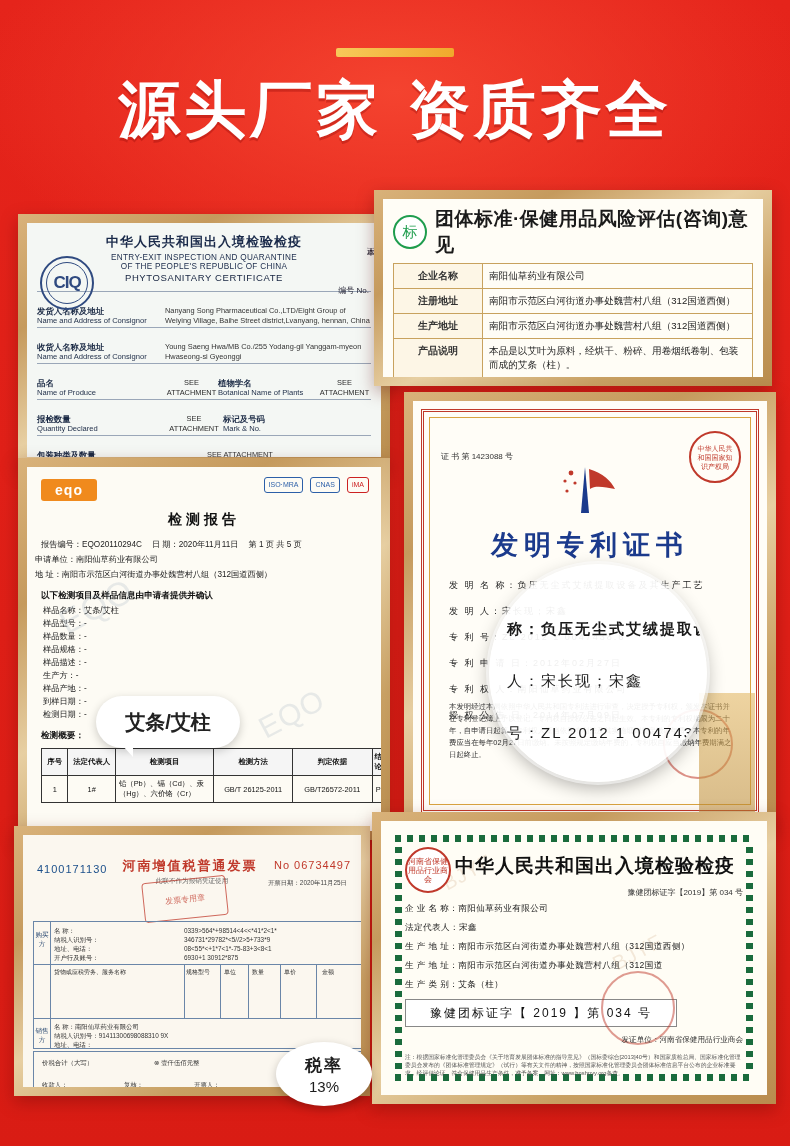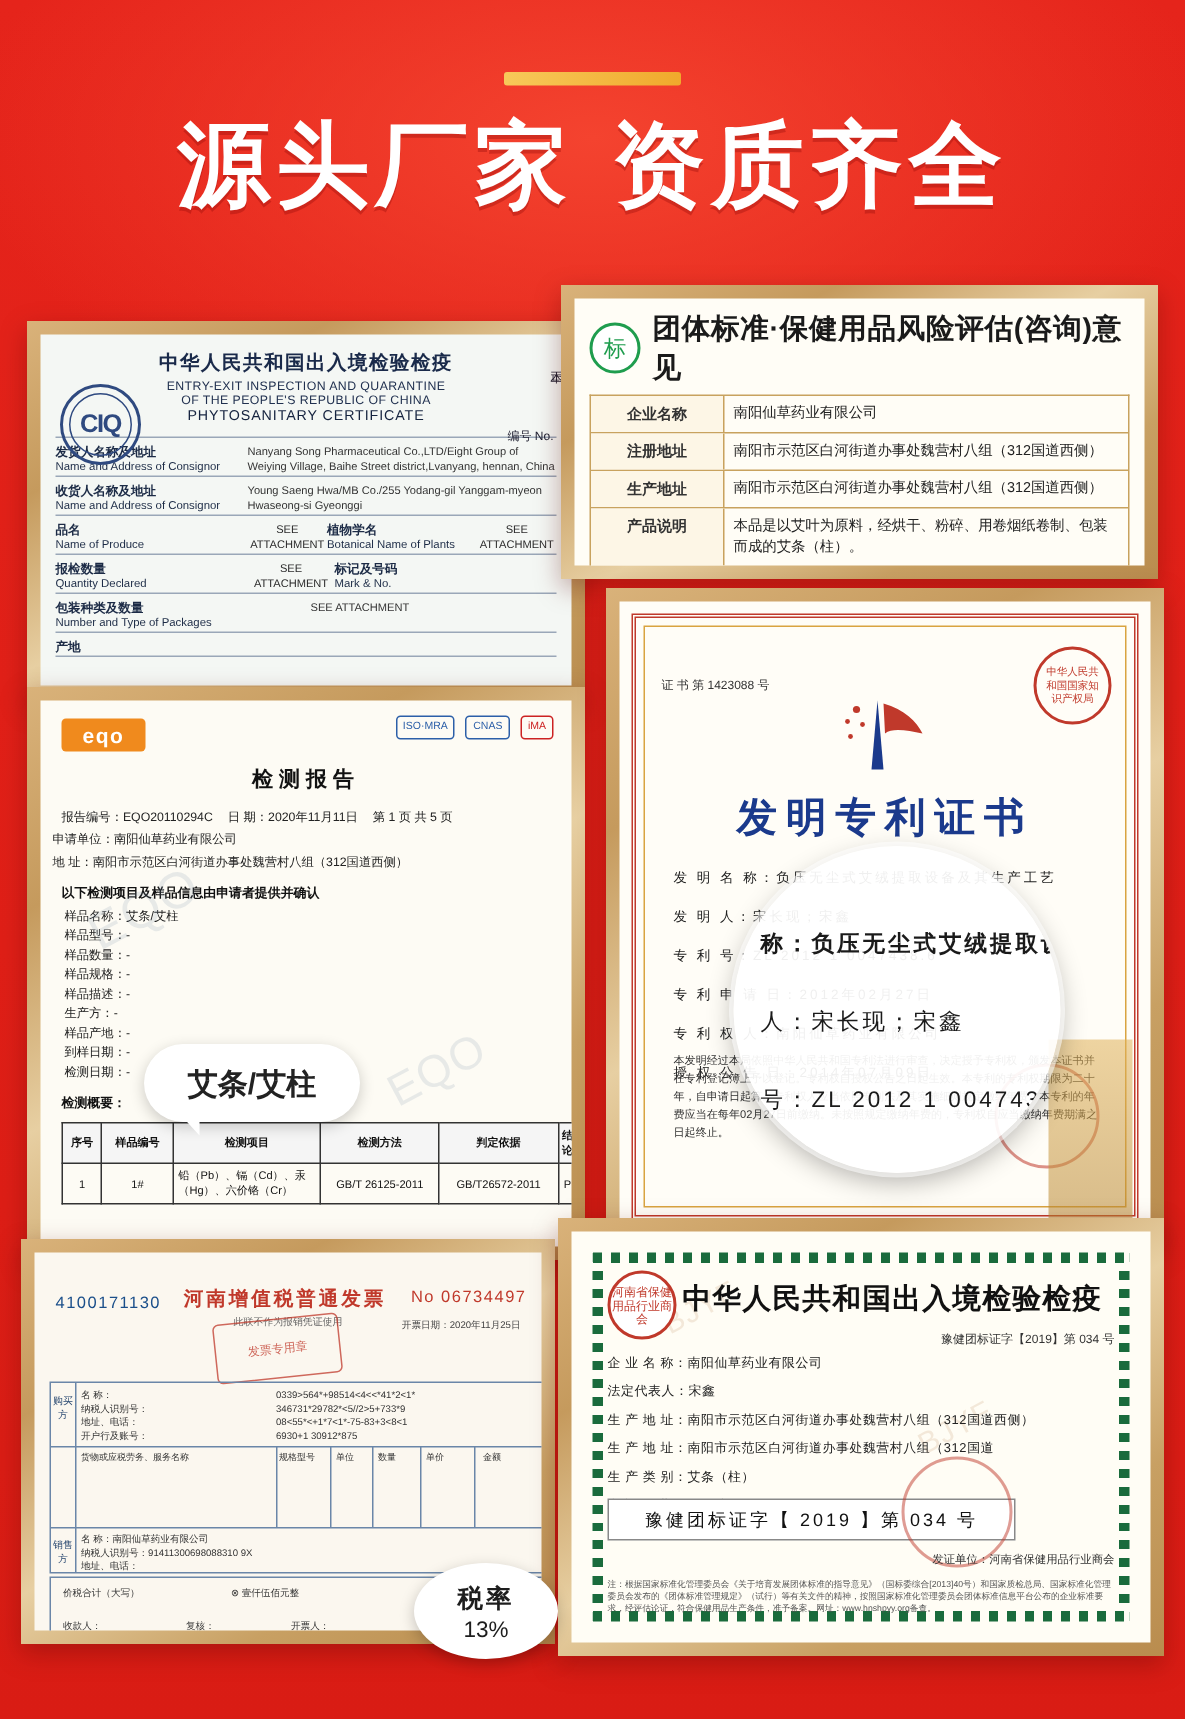--- a/index.html
+++ b/index.html
@@ -58,21 +58,21 @@
     position:absolute;left:13px;top:33px;width:50px;height:50px;border-radius:50%;
     border:2px solid #2f4a80;display:flex;align-items:center;justify-content:center;
     color:#2f4a80;font-size:17px;font-weight:bold;letter-spacing:-1px;
   }
   .ps-seal:after{
     content:"";position:absolute;left:4px;top:4px;right:4px;bottom:4px;border-radius:50%;
     border:1px solid #2f4a80;
   }
   .ps-no{position:absolute;right:12px;top:62px;font-size:8px;color:#223; }
   .ps-rows{margin:8px 10px 0 10px;}
-  .ps-row{border-top:1px solid #9aa7b8;padding:4px 0 1px 0;display:flex;}
+  .ps-row{border-top:1px solid #9aa7b8;padding:14px 0 1px 0;display:flex;}
   .ps-row .lbl{font-size:7.6px;color:#1c2b46;width:128px;line-height:10px;}
   .ps-row .lbl b{display:block;font-size:8.4px;font-weight:bold;}
   .ps-row .val{font-size:7.4px;color:#333;line-height:10px;flex:1;}
   .ps-row .val.center{text-align:center;color:#2a2a2a;}
   .ps-bottom{border-top:1px solid #9aa7b8;margin:0 10px;}
 
   
   #c2{left:374px;top:190px;width:398px;height:196px;}
   #c2 .inner{background:#fffdf6;}
   .gs-top{display:flex;align-items:center;padding:7px 10px 5px 10px;}
@@ -337,21 +337,21 @@
     <div class="ir-kv"><span>样品描述：</span><span>-</span></div>
     <div class="ir-kv"><span>生产方：</span><span>-</span></div>
     <div class="ir-kv"><span>样品产地：</span><span>-</span></div>
     <div class="ir-kv"><span>到样日期：</span><span>-</span></div>
     <div class="ir-kv"><span>检测日期：</span><span>-</span></div>
     <div class="ir-sub">检测概要：</div>
     <table class="ir-table">
       <tbody>
           <tr>
         <th style="width:22px">序号</th>
-        <th style="width:44px">样品编号</th>
+        <th style="width:44px">法定代表人</th>
         <th style="width:96px">检测项目</th>
         <th style="width:76px">检测方法</th>
         <th style="width:76px">判定依据</th>
         <th>结论</th>
       </tr>
       <tr>
         <td>1</td>
         <td>1#</td>
         <td style="text-align:left;padding-left:3px">铅（Pb）、镉（Cd）、汞（Hg）、六价铬（Cr）</td>
         <td>GB/T 26125-2011</td>

